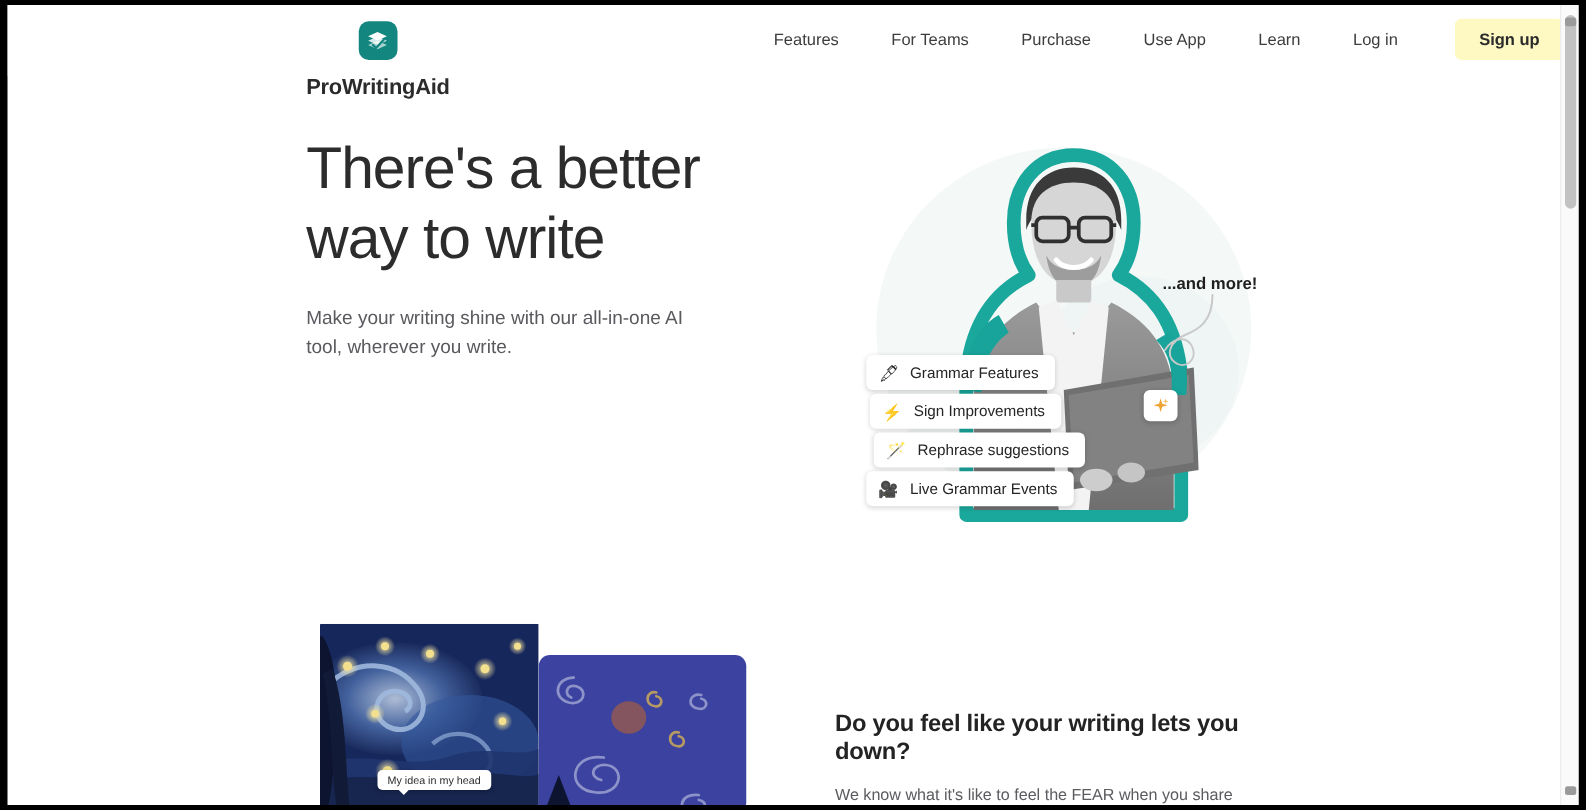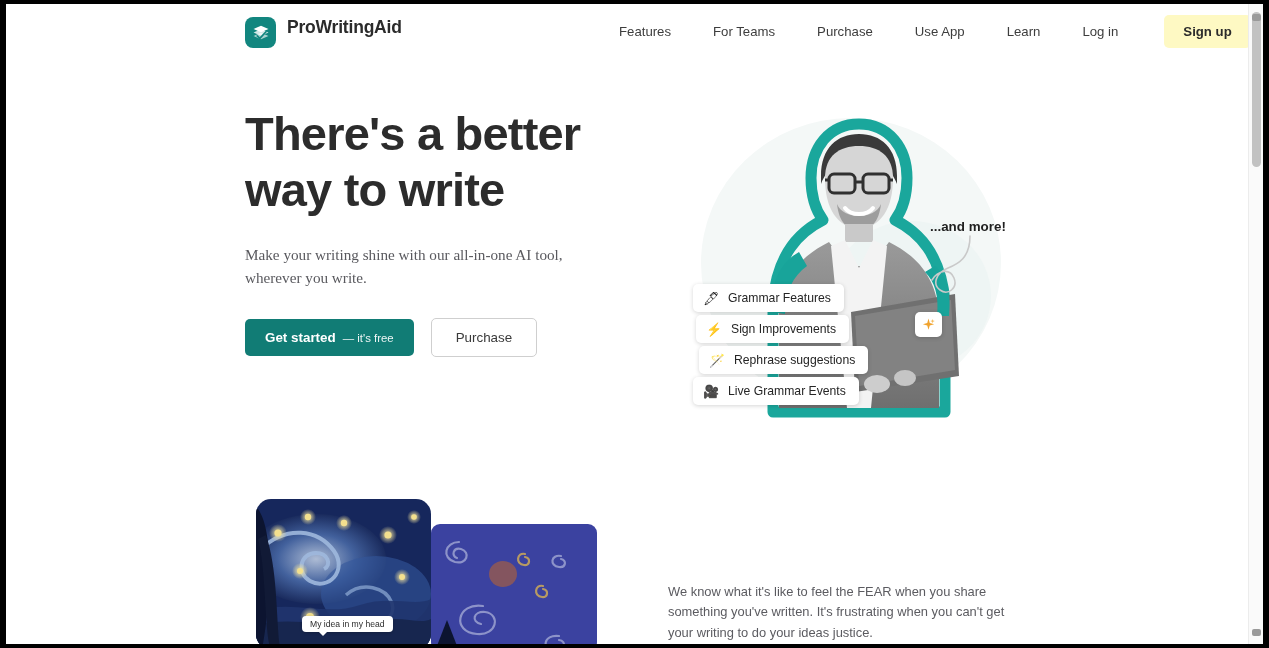--- a/index.html
+++ b/index.html
@@ -57,21 +57,21 @@
     position: absolute;
     left: 0; top: 0;
     width: 1251px; height: 57px;
     background: #ffffff;
     display: flex;
     align-items: center;
   }
   #brand {
     position: absolute;
     left: 239px; top: 13px;
-    display: flex; gap: 11px;
+    display: flex; align-items: center; gap: 11px; flex-direction: column;
   }
   #brand-logo-icon {
     width: 31px; height: 31px;
     border-radius: 8px;
     background: #12867f;
     display: flex; align-items: center; justify-content: center;
   }
   #brand-name {
     font-size: 17.5px;
     font-weight: bold;
@@ -108,31 +108,30 @@
   
   #hero-section {
     position: absolute;
     left: 0; top: 57px;
     width: 1251px; height: 420px;
   }
   #hero-copy { position: absolute; left: 239px; top: 45px; width: 370px; }
   #hero-title {
     font-size: 47px;
     line-height: 1.19;
-    font-weight: bold;
+    font-weight: normal;
     color: #2c2c2c;
     letter-spacing: -0.8px;
   }
   #hero-subtitle {
     margin-top: 25px;
     font-size: 15.2px;
     line-height: 1.53;
     color: #59595e;
     width: 330px;
-    font-family: Liberation Serif, serif;
   }
   #hero-actions {
     margin-top: 29px;
     display: flex; align-items: center; gap: 17px;
   }
   #get-started-button {
     background: #117c75;
     border: none;
     border-radius: 5px;
     padding: 11px 20px;
@@ -232,21 +231,21 @@
   #problem-section {
     position: absolute;
     left: 0; top: 477px;
     width: 1251px; height: 171px;
   }
   #problem-visuals { position: absolute; left: 239px; top: 18px; }
   #starry-card {
     position: absolute;
     left: 11px; top: 0px;
     width: 175px; height: 150px;
-    border-radius: 15px;
+    border-radius: 1px;
     overflow: hidden;
   }
   #idea-caption {
     position: absolute;
     left: 46px; top: 117px;
     background: #ffffff;
     border-radius: 4px;
     padding: 3px 8px;
     font-size: 8.6px;
     color: #2c2c2c;
@@ -316,27 +315,20 @@
       </nav>
 
     </header>
 
     <section id="hero-section">
 
       <div id="hero-copy">
         <h1 id="hero-title">There's a better way to write</h1>
         <p id="hero-subtitle">Make your writing shine with our all-in-one AI tool, wherever you write.</p>
 
-        <div id="hero-actions">
-          <button id="get-started-button">
-            <span id="get-started-label">Get started</span>
-            <span id="get-started-sublabel">— it's free</span>
-          </button>
-          <button id="purchase-button">Purchase</button>
-        </div>
 
       </div>
 
       <div id="hero-illustration">
         <div id="hero-blob"></div>
         <div id="hero-blob-2"></div>
 
         <svg id="hero-person" viewBox="0 0 200 318">
           <defs>
             <linearGradient id="gshirt" x1="0" y1="0" x2="0" y2="1">
@@ -471,20 +463,21 @@
               <path d="M112 62 C104 60 102 72 111 73 C117 74 118 66 112 65"></path>
               <path d="M94 30 C86 28 84 40 93 41 C99 42 100 34 94 33"></path>
             </g>
             <ellipse cx="72" cy="50" rx="14" ry="13" fill="#9d5c4a" opacity="0.75"></ellipse>
             <path d="M16 96 L28 127 L4 127 Z" fill="#0c1430"></path>
           </svg>
         </div>
       </div>
 
       <div id="problem-copy">
+        <h2 id="problem-title">Do you feel like your writing lets you down?</h2>
         <p id="problem-body">We know what it's like to feel the FEAR when you share something you've written. It's frustrating when you can't get your writing to do your ideas justice.</p>
       </div>
     </section>
 
   </div>
 
   <div id="scrollbar-track">
     <div id="scrollbar-thumb"></div>
     <div id="scrollbar-up-arrow"></div>
     <div id="scrollbar-down-arrow"></div>

